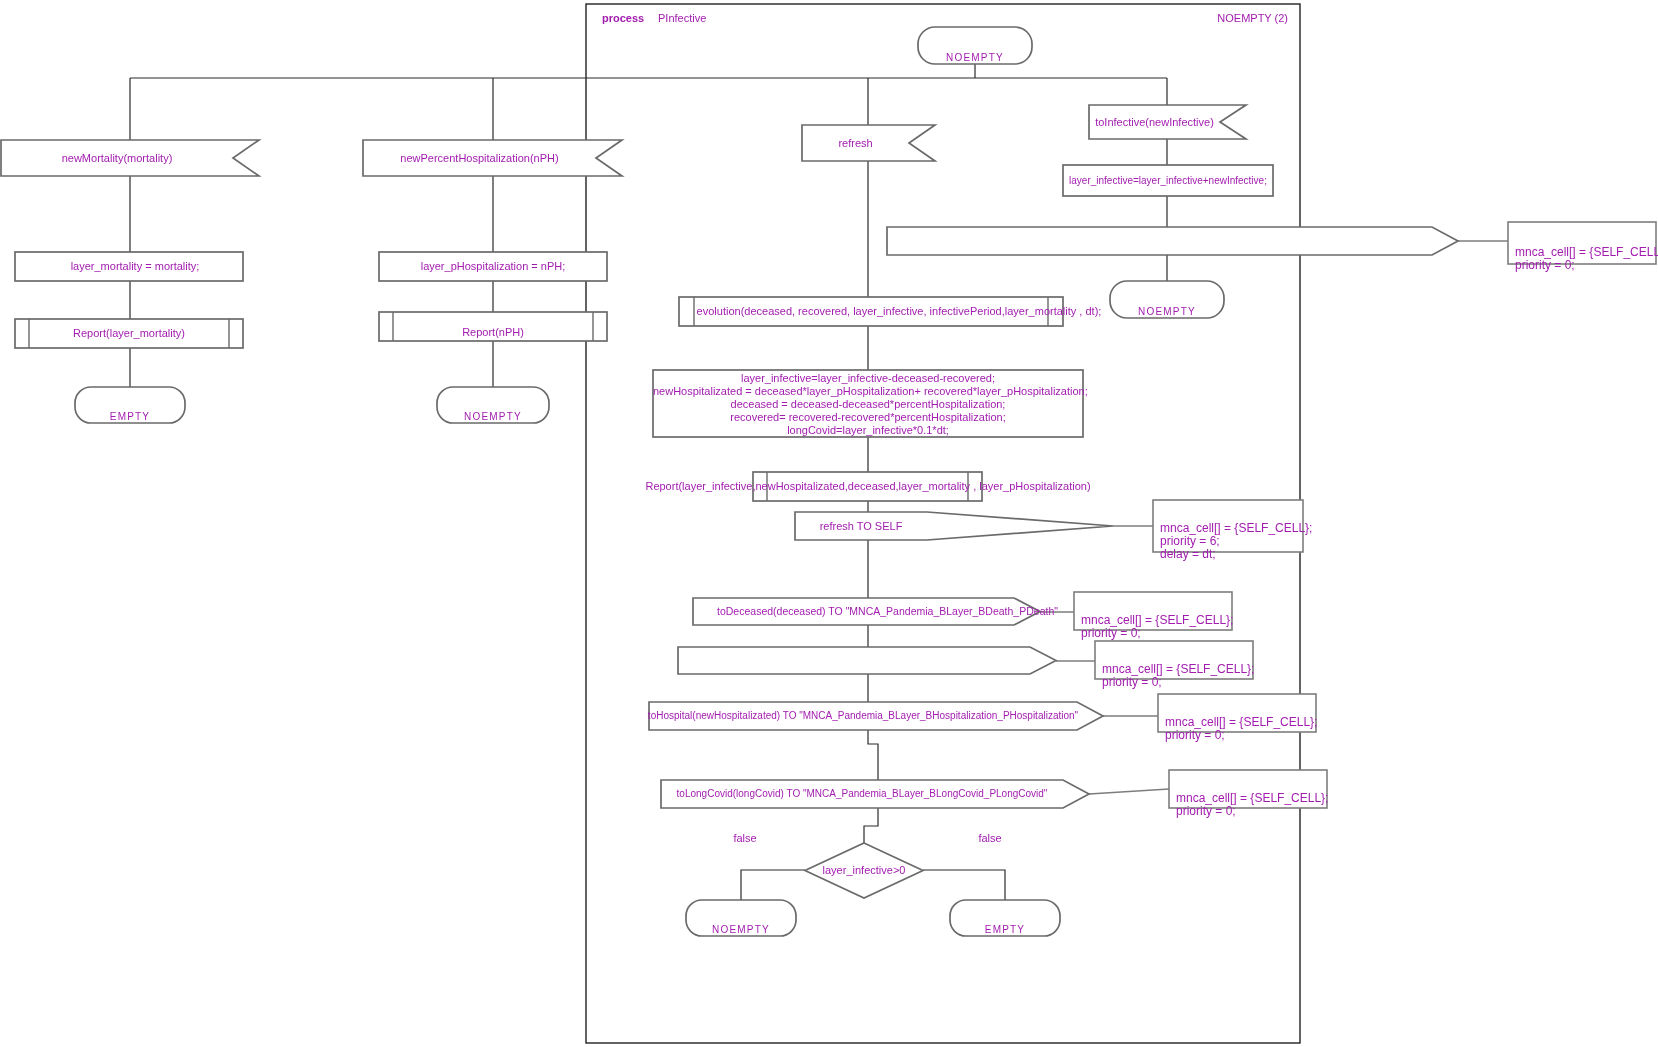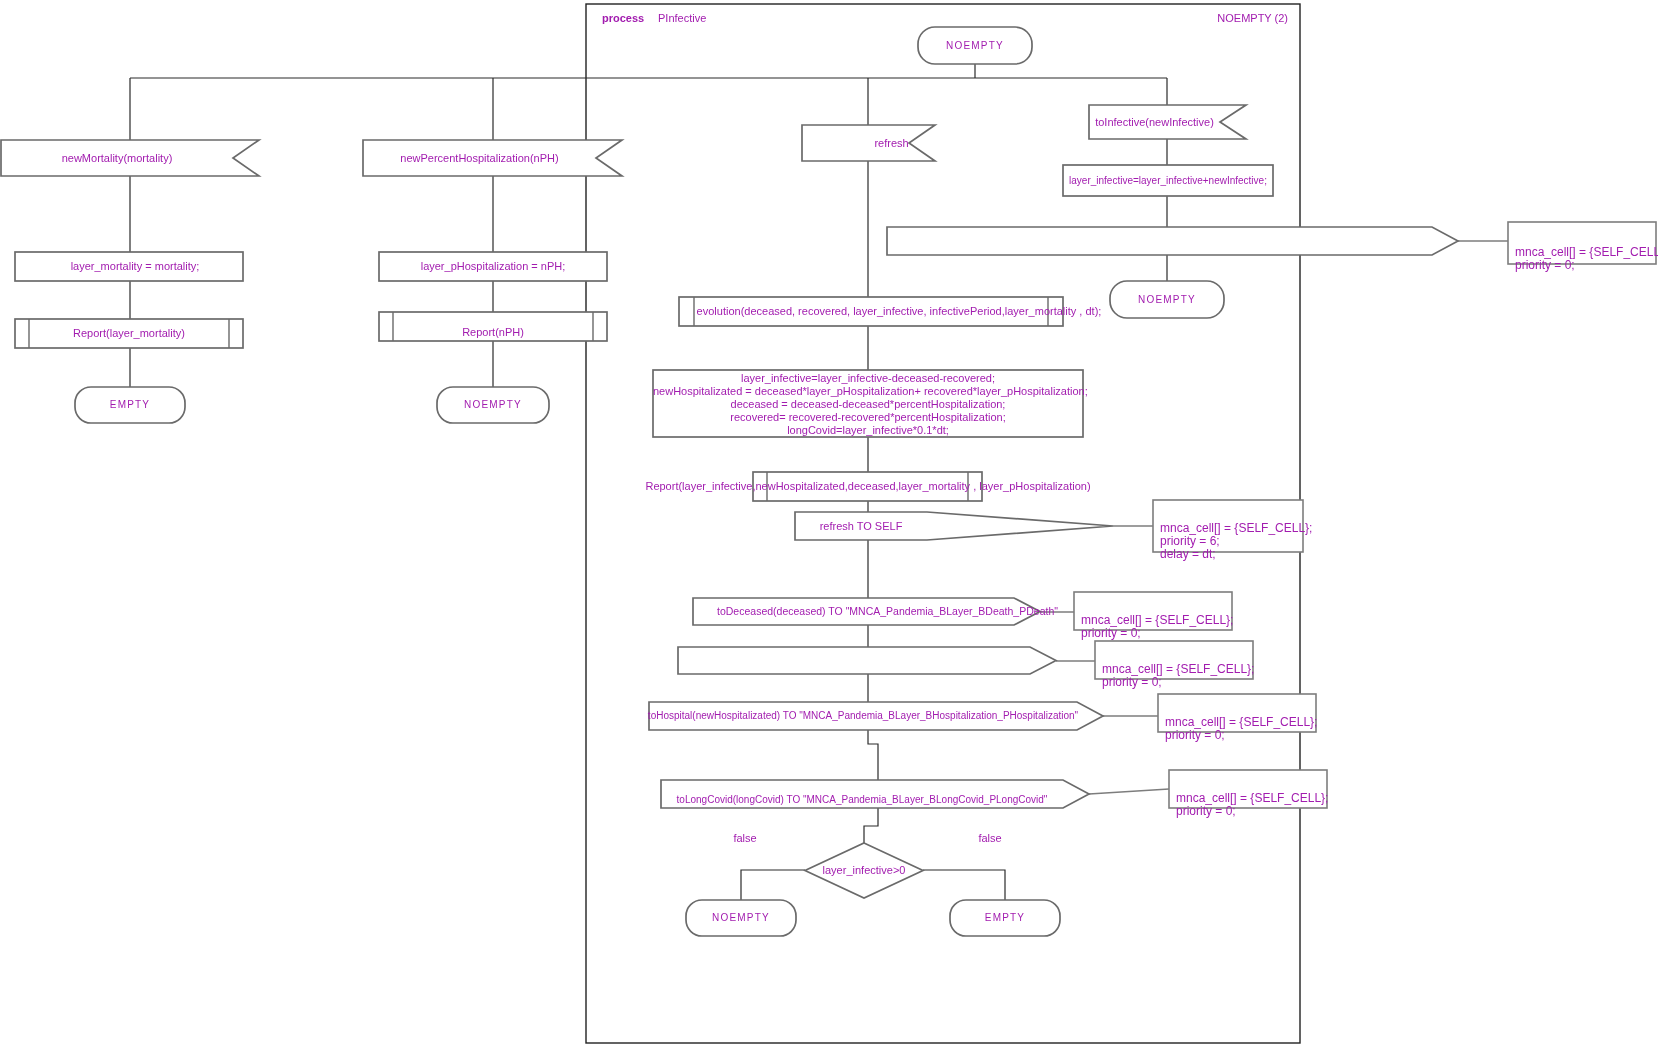--- a/index.html
+++ b/index.html
@@ -9,21 +9,21 @@
   .shape{fill:#fff;stroke:#6a6a6a;stroke-width:1.7;}
   .bar{stroke:#6a6a6a;stroke-width:1.4;}
   .thin{stroke:#2b2b2b;stroke-width:1.2;fill:none;}
   .frame{fill:none;stroke:#222;stroke-width:1.4;}
   .comment{fill:#fff;stroke:#7d7d7d;stroke-width:1.6;}
   .cline{stroke:#7d7d7d;stroke-width:1.5;}
   .lbl{position:absolute;display:flex;align-items:center;justify-content:center;
        white-space:nowrap;font-size:11px;line-height:1;}
   .right{justify-content:flex-end;}
   .bold{font-weight:bold;}
-  .term{font-size:10px;letter-spacing:1.2px;}
+  .term{font-size:10px;letter-spacing:1.2px;margin-top:12px;}
   .f10{font-size:10px;}
   .f105{font-size:10.5px;padding-left:34px;}
   .multi{position:absolute;font-size:11px;line-height:13px;text-align:center;white-space:nowrap;}
   .cmt{position:absolute;font-size:12px;line-height:13px;text-align:left;white-space:nowrap;padding:22px 0 0 7px;}
 </style>
 </head>
 <body>
 
 <div id="canvas">
 
@@ -100,34 +100,34 @@
 <div class="lbl" style="left:1px;top:140px;width:232px;height:36px;">newMortality(mortality)</div>
 <div class="lbl" style="left:15px;top:252px;width:240px;height:29px;">layer_mortality = mortality;</div>
 <div class="lbl" style="left:15px;top:319px;width:228px;height:29px;">Report(layer_mortality)</div>
 <div class="lbl term" style="left:75px;top:387px;width:110px;height:36px;">EMPTY</div>
 
 <div class="lbl" style="left:363px;top:140px;width:233px;height:36px;">newPercentHospitalization(nPH)</div>
 <div class="lbl" style="left:379px;top:252px;width:228px;height:29px;">layer_pHospitalization = nPH;</div>
 <div class="lbl" style="left:379px;top:312px;width:228px;height:41px;">Report(nPH)</div>
 <div class="lbl term" style="left:437px;top:387px;width:112px;height:36px;">NOEMPTY</div>
 
-<div class="lbl" style="left:802px;top:125px;width:107px;height:36px;margin-left:36px;">refresh</div>
+<div class="lbl" style="left:802px;top:125px;width:107px;height:36px;">refresh</div>
 <div class="lbl" style="left:683px;top:297px;width:432px;height:29px;">evolution(deceased, recovered, layer_infective, infectivePeriod,layer_mortality , dt);</div>
 <div class="multi" style="left:653px;top:372px;width:430px;">
   <div>layer_infective=layer_infective-deceased-recovered;</div>
   <div>newHospitalizated = deceased*layer_pHospitalization+ recovered*layer_pHospitalization;</div>
   <div>deceased = deceased-deceased*percentHospitalization;</div>
   <div>recovered= recovered-recovered*percentHospitalization;</div>
   <div>longCovid=layer_infective*0.1*dt;</div>
 </div>
 <div class="lbl" style="left:633px;top:472px;width:470px;height:29px;">Report(layer_infective,newHospitalizated,deceased,layer_mortality , layer_pHospitalization)</div>
 <div class="lbl" style="left:795px;top:512px;width:132px;height:28px;">refresh TO SELF</div>
 <div class="lbl f105" style="left:693px;top:598px;width:321px;height:27px;">toDeceased(deceased) TO "MNCA_Pandemia_BLayer_BDeath_PDeath"</div>
 <div class="lbl f10" style="left:649px;top:702px;width:428px;height:28px;">toHospital(newHospitalizated) TO "MNCA_Pandemia_BLayer_BHospitalization_PHospitalization"</div>
-<div class="lbl f10" style="left:661px;top:780px;width:402px;height:28px;margin-top:6px;">toLongCovid(longCovid) TO "MNCA_Pandemia_BLayer_BLongCovid_PLongCovid"</div>
+<div class="lbl f10" style="left:661px;top:780px;width:402px;height:28px;">toLongCovid(longCovid) TO "MNCA_Pandemia_BLayer_BLongCovid_PLongCovid"</div>
 <div class="lbl" style="left:805px;top:853px;width:118px;height:35px;">layer_infective&gt;0</div>
 <div class="lbl" style="left:715px;top:830px;width:60px;height:16px;">false</div>
 <div class="lbl" style="left:960px;top:830px;width:60px;height:16px;">false</div>
 <div class="lbl term" style="left:686px;top:900px;width:110px;height:36px;">NOEMPTY</div>
 <div class="lbl term" style="left:950px;top:900px;width:110px;height:36px;">EMPTY</div>
 
 <div class="lbl" style="left:1089px;top:105px;width:131px;height:34px;">toInfective(newInfective)</div>
 <div class="lbl f10" style="left:1063px;top:165px;width:210px;height:31px;">layer_infective=layer_infective+newInfective;</div>
 <div class="lbl term" style="left:1110px;top:281px;width:114px;height:37px;">NOEMPTY</div>
 

